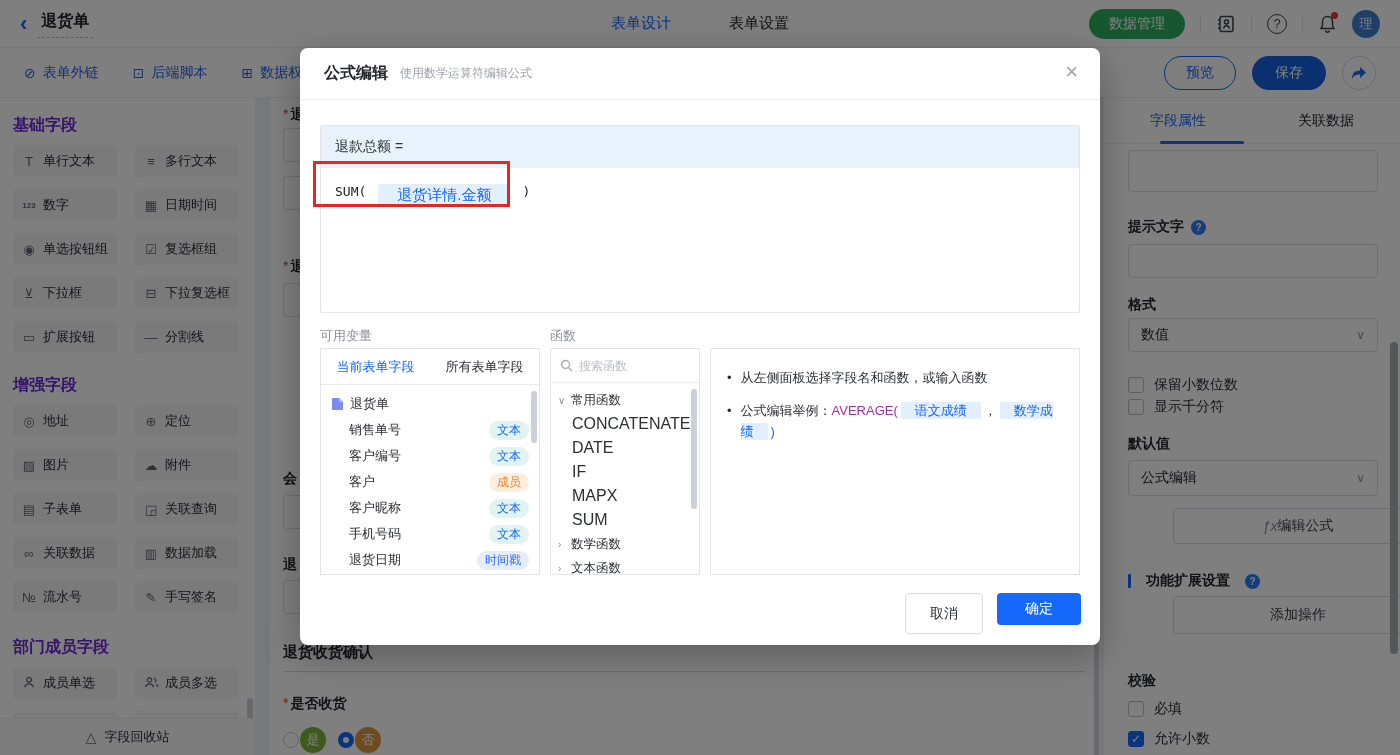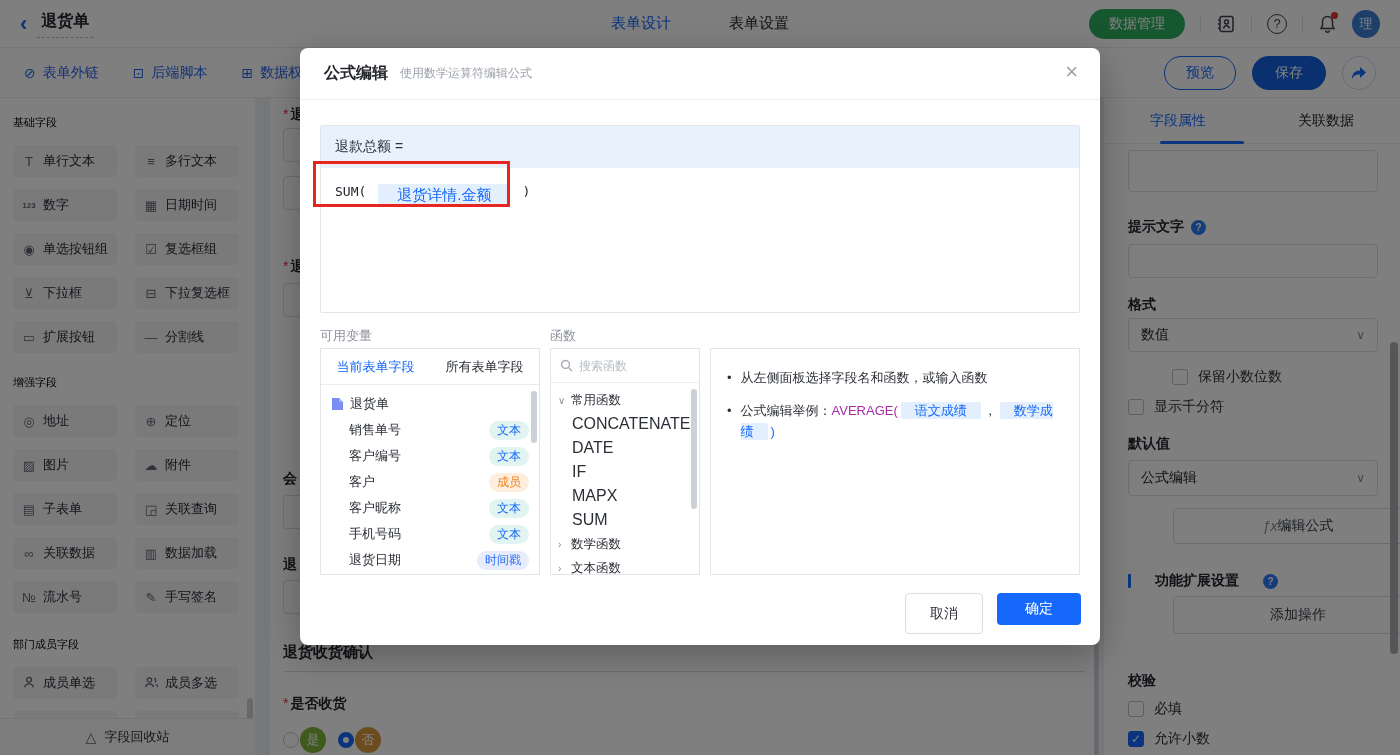--- a/index.html
+++ b/index.html
@@ -26,21 +26,21 @@
 .toolbar {position:absolute;top:48px;left:0;right:0;height:50px;background:#fff;border-bottom:1px solid #ececec;display:flex;align-items:center;padding:0 24px;}
 .tool-link {display:flex;align-items:center;gap:7px;color:#2563eb;font-size:14px;margin-right:34px;cursor:pointer;}
 .tool-link .gi {font-size:14px;}
 .tool-right {margin-left:auto;display:flex;align-items:center;gap:16px;padding-right:0;}
 .btn-outline {height:34px;padding:0 21px;border:1px solid #1568fa;color:#1568fa;border-radius:17px;background:#fff;font-size:14px;cursor:pointer;}
 .btn-save {height:34px;padding:0 23px;border:none;color:#fff;border-radius:17px;background:#1460e0;font-size:14px;cursor:pointer;}
 .share-btn {width:34px;height:34px;border-radius:50%;border:1px solid #c9d8f6;background:#fff;display:flex;align-items:center;justify-content:center;cursor:pointer;}
 
 
 .sidebar {position:absolute;top:98px;left:0;width:255px;bottom:0;background:#fff;overflow:hidden;}
-.side-title {font-size:11px;font-weight:400;color:#000000;margin:0 0 0 13px;height:20px;}
+.side-title {font-size:16px;font-weight:700;color:#6d28d9;margin:0 0 0 13px;height:20px;}
 .t1 {margin-top:17px;} .t2 {margin-top:22px;} .t3 {margin-top:24px;}
 .chips {display:grid;grid-template-columns:104px 104px;column-gap:18px;row-gap:12px;margin:10px 0 0 13px;}
 .chip {width:104px;height:32px;background:#f4f5f7;border-radius:4px;display:flex;align-items:center;gap:6px;padding:0 8px;font-size:13px;color:#262a33;cursor:grab;white-space:nowrap;}
 .chip .ci {color:#5f6673;font-size:13px;width:16px;text-align:center;flex:none;}
 .chip .ci.num {font-size:8px;font-weight:700;letter-spacing:0;}
 .side-thumb {position:absolute;right:2px;top:600px;width:6px;height:80px;background:#ced1d8;border-radius:3px;}
 .side-footer {position:absolute;left:0;right:0;bottom:0;height:37px;background:#fafbfc;border-top:1px solid #ebebeb;display:flex;align-items:center;justify-content:center;gap:8px;font-size:13px;color:#2b2f36;cursor:pointer;}
 .side-footer .gi {color:#5f6673;font-size:14px;}
 
 
@@ -69,21 +69,21 @@
 .rp-cutbox {top:6px;height:42px;border:1px solid #dcdfe3;border-radius:4px;background:#fff;}
 .rp-label {font-size:14px;font-weight:700;color:#23262d;display:flex;align-items:center;gap:7px;}
 .rp-input {height:34px;border:1px solid #dcdfe3;border-radius:4px;background:#fff;}
 .rp-select {height:34px;border:1px solid #dcdfe3;border-radius:4px;background:#fff;display:flex;align-items:center;padding:0 12px;font-size:14px;color:#23262d;cursor:pointer;}
 .rp-select .chev {margin-left:auto;color:#8b909a;font-size:12px;}
 .cb-row {display:flex;align-items:center;gap:10px;font-size:14px;color:#2b2f36;}
 .cb {width:16px;height:16px;border:1px solid #b9bec8;border-radius:3px;background:#fff;flex:none;cursor:pointer;}
 .cb.checked {background:#1568fa;border-color:#1568fa;color:#fff;font-size:12px;display:flex;align-items:center;justify-content:center;}
 .btn-block {height:36px;border:1px solid #d6d9de;border-radius:4px;background:#fff;font-size:14px;color:#3c414b;display:flex;align-items:center;justify-content:center;width:100%;cursor:pointer;margin-left:45px;}
 .fx-g {color:#8a8f99;font-style:italic;}
-.sec-head {display:flex;align-items:center;gap:24px;font-size:14px;font-weight:700;color:#23262d;text-align:right;}
+.sec-head {display:flex;align-items:center;gap:15px;font-size:14px;font-weight:700;color:#23262d;text-align:right;}
 .sec-bar {width:3px;height:14px;background:#1568fa;border-radius:1px;}
 .help {width:15px;height:15px;border-radius:50%;background:#2b7bf8;color:#fff;font-size:10px;font-weight:700;display:inline-flex;align-items:center;justify-content:center;cursor:pointer;}
 .rp-thumb {position:absolute;right:2px;top:244px;width:8px;height:312px;background:#a9adb5;border-radius:4px;}
 
 
 .overlay {position:absolute;inset:0;background:rgba(0,0,0,0.50);z-index:10;}
 
 
 .modal {position:absolute;left:300px;top:48px;width:800px;height:597px;background:#fff;border-radius:8px;box-shadow:0 10px 36px rgba(0,0,0,.28);z-index:20;}
 .m-header {height:52px;display:flex;align-items:center;padding:0 24px;border-bottom:1px solid #f0f0f0;}
@@ -341,21 +341,21 @@
           <span class="help">?</span>
         </div>
       <div class="rp-abs rp-input" style="top:100px;"></div>
       <div class="rp-abs rp-label" style="top:152px;">
           <span>格式</span>
         </div>
       <div class="rp-abs rp-select" style="top:174px;">
           <span>数值</span>
           <span class="chev">∨</span>
         </div>
-      <div class="rp-abs cb-row" style="top:224px;margin-left:44px;">
+      <div class="rp-abs cb-row" style="top:232px;">
           <span class="cb"></span>
           <span>保留小数位数</span>
         </div>
       <div class="rp-abs cb-row" style="top:254px;">
           <span class="cb"></span>
           <span>显示千分符</span>
         </div>
       <div class="rp-abs rp-label" style="top:291px;">
           <span>默认值</span>
         </div>

